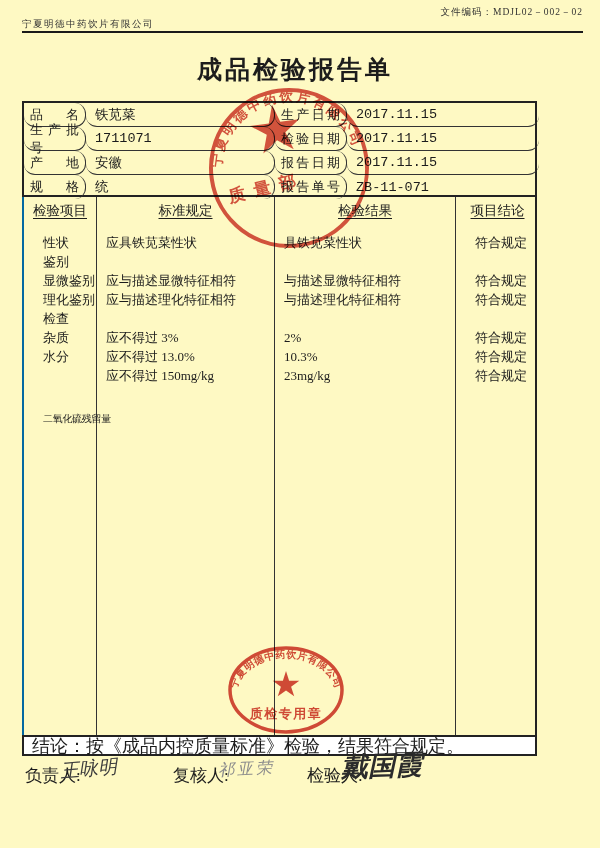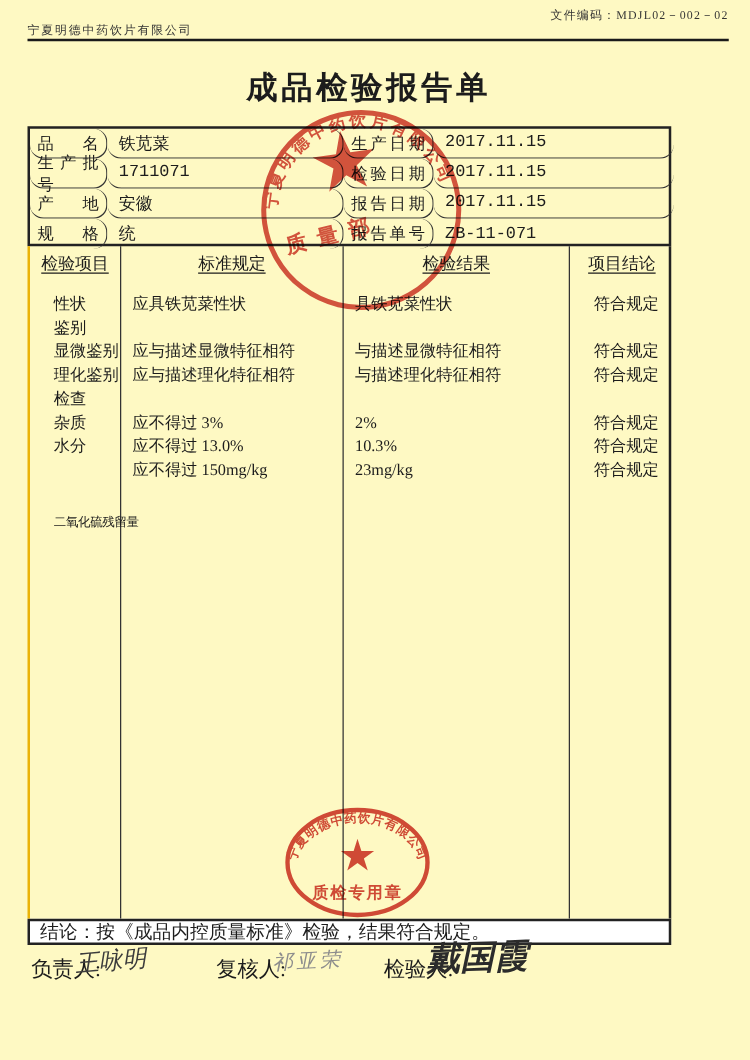--- a/index.html
+++ b/index.html
@@ -27,35 +27,35 @@
   .info-cell { display:flex; align-items:center; font-size:13px;
                border-right:1.5px solid #333; border-bottom:1.5px solid #333;border-radius:11px; }
   .info-cell.last-col { border-right:none; }
   .info-cell.last-row { border-bottom:none; }
   .info-label { padding:0 6px; width:100%; text-align:justify; text-align-last:justify; }
   .info-value { padding-left:9px; font-size:13.5px;font-family:Liberation Mono, monospace; }
   
   .insp-table {
     position:absolute; left:22px; top:197px; width:515px; height:538px;
     display:grid; grid-template-columns:73px 178px 181px 83px;
-    border-left:2px solid #eab308; border-right:2px solid #222;
+    border-left:2px solid #0369a1; border-right:2px solid #222;
   }
   .insp-col { border-right:1.5px solid #333; padding-top:5px; }
   .insp-col.last { border-right:none; }
   .insp-head { text-align:center; font-size:13.5px; height:26px;
                text-decoration:underline; text-underline-offset:3px; }
   .line { font-size:13px; line-height:19px; height:19px; white-space:nowrap; padding-left:19px; }
   .col-std .line, .col-res .line { padding-left:9px; }
   .line.small { font-size:10px; letter-spacing:-0.3px;margin-top:43px; }
   .gap { height:5px; }
   
   .conclusion {
     position:absolute; left:22px; top:735px; width:515px; height:21px;
     border:2px solid #222; display:flex; align-items:center;
-    font-size:15px; padding-left:8px; background:#fff;
+    font-size:18px; padding-left:8px; background:#fff;
   }
   
   .sig-label { position:absolute; top:764px; font-size:17px; }
   .sig-name  { position:absolute; font-style:italic; white-space:nowrap; }
   .sig-1 { left:60px;  top:756px; font-size:19px; color:#3c3c3c; transform:rotate(-5deg); }
   .sig-2 { left:218px; top:759px; font-size:16px; color:#8d8d8d; transform:rotate(-3deg); letter-spacing:3px; }
   .sig-3 { left:341px; top:748px; font-size:27px; font-weight:bold; color:#2b2b2b; transform:rotate(-2deg); }
   
   .stamp { position:absolute; mix-blend-mode:multiply; }
   .stamp-top    { left:198px; top:78px;  width:182px; height:178px; opacity:.88; }

